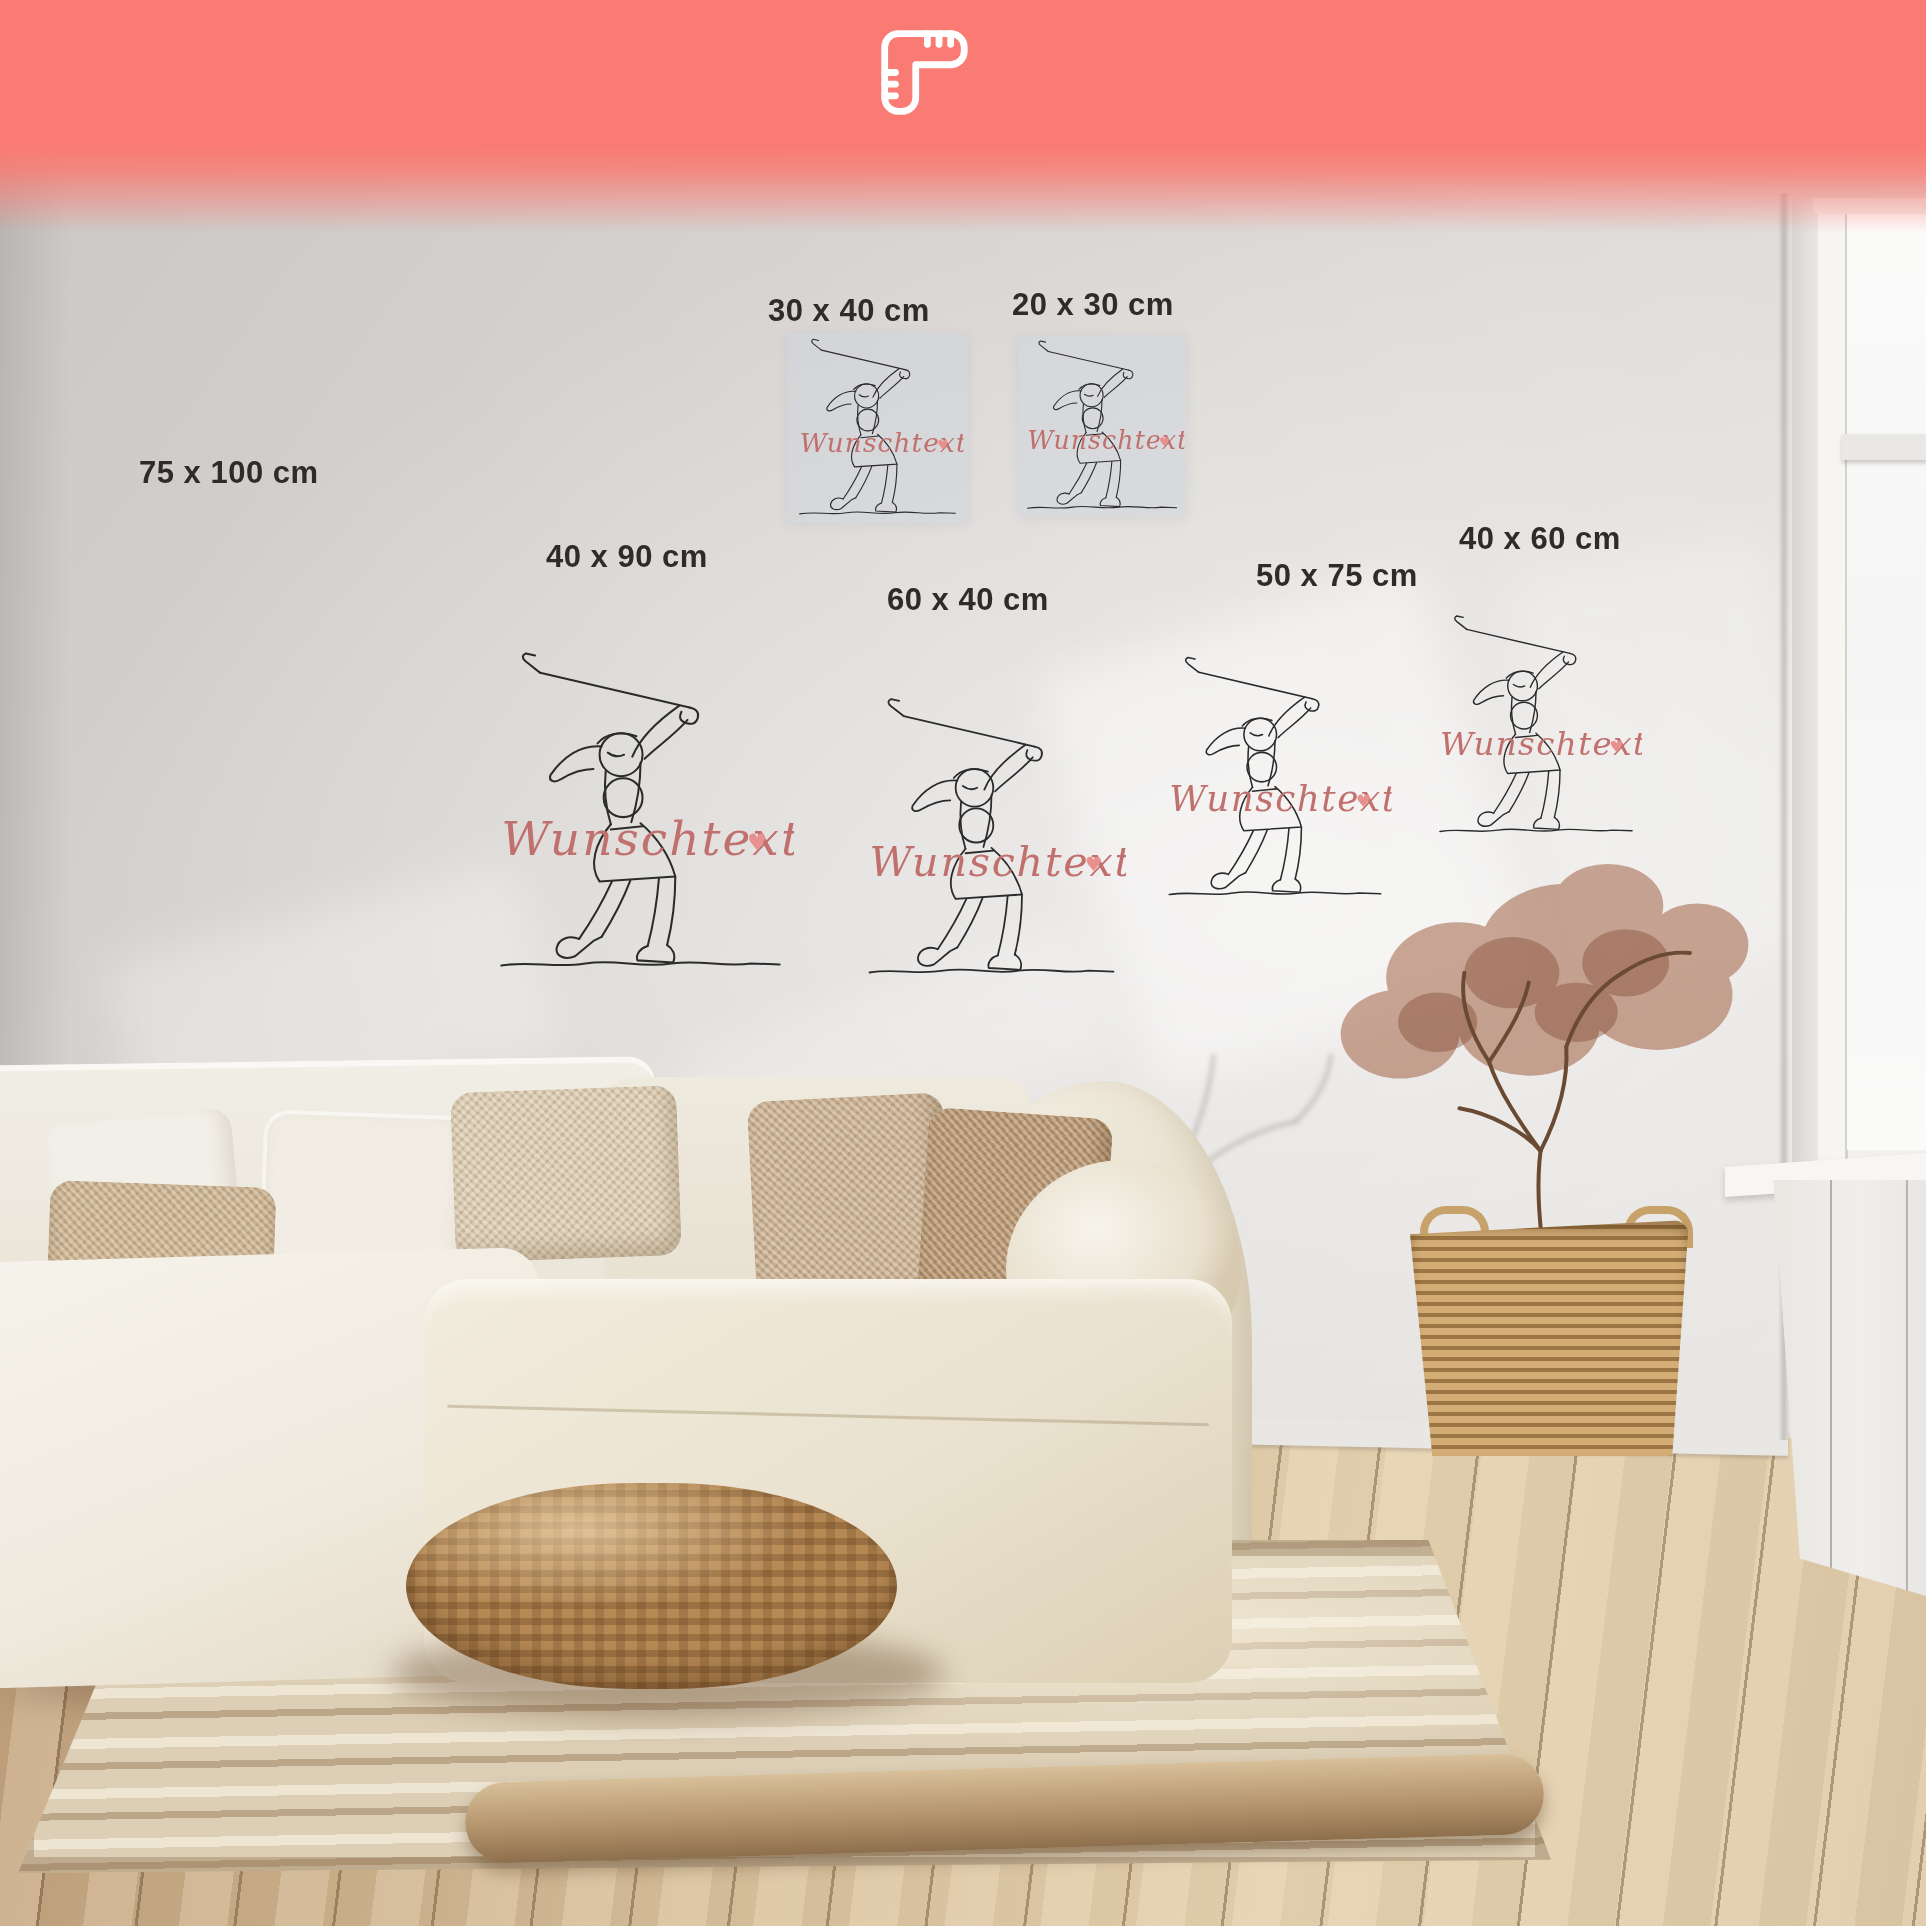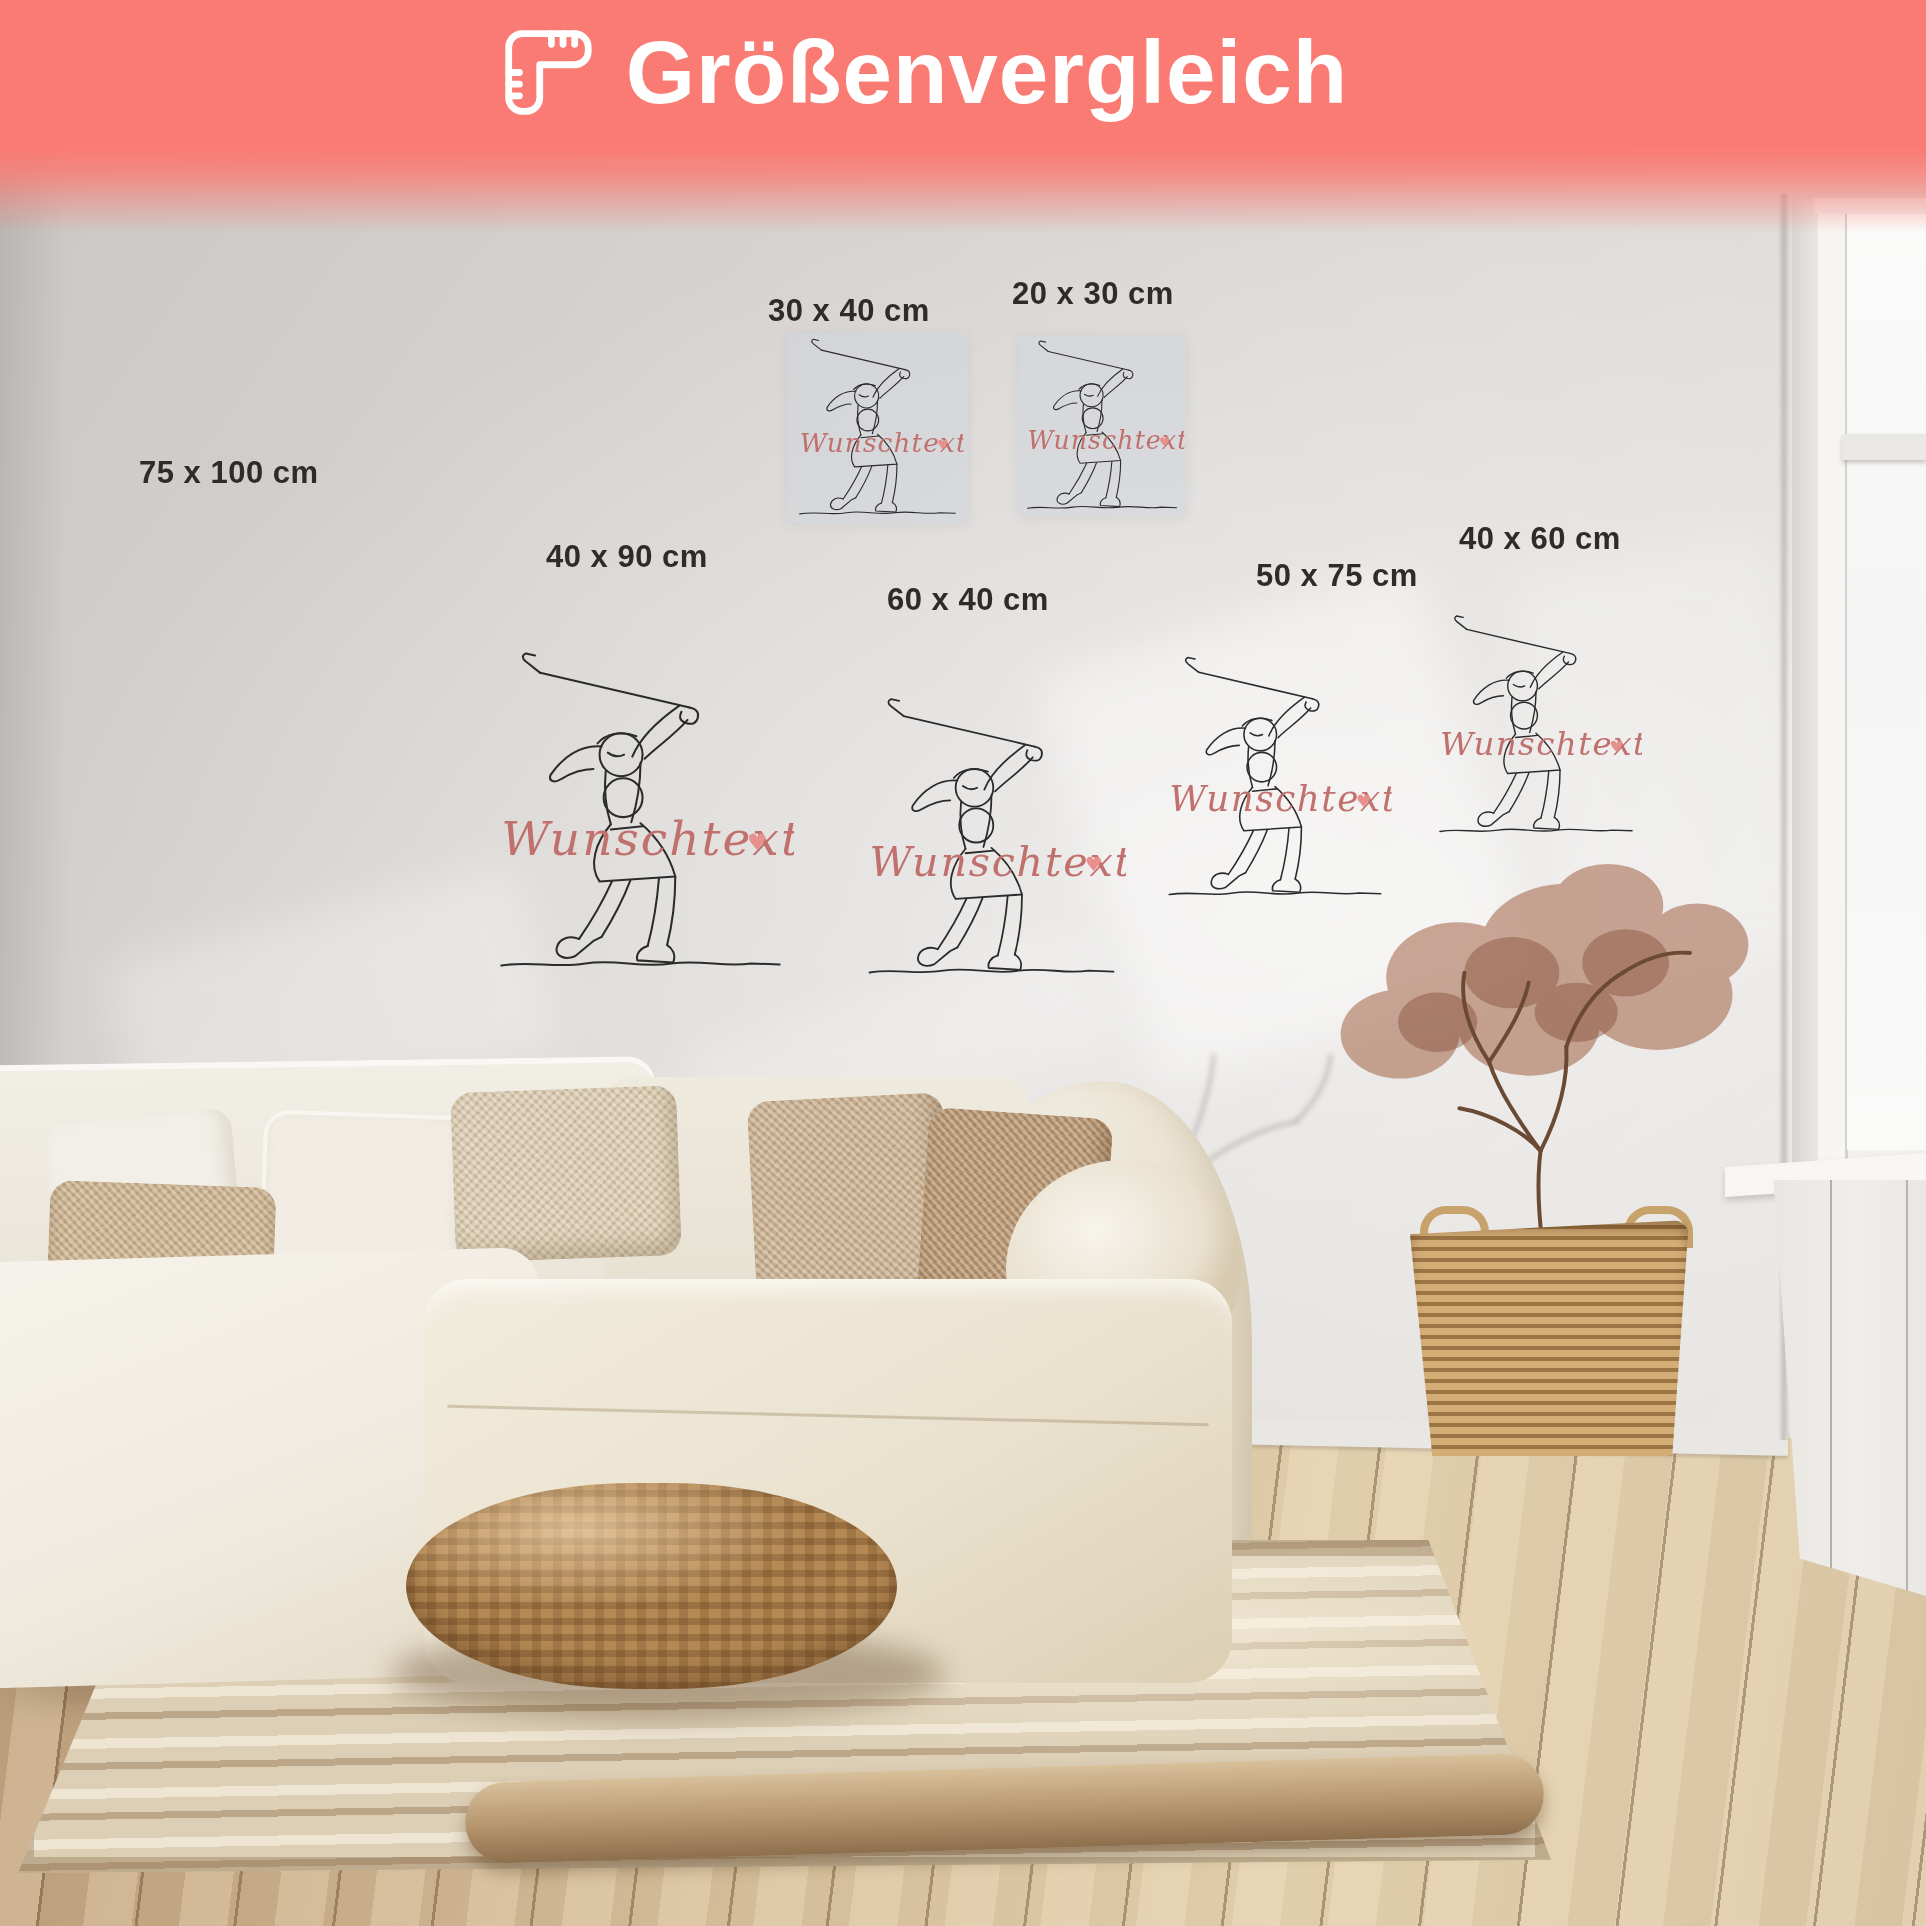--- a/index.html
+++ b/index.html
@@ -212,21 +212,21 @@
   </div>
 
   <div class="abs floor"></div>
   <div class="abs baseboard"></div>
 
   <div class="abs sill z5"></div>
   <div class="abs sideboard z5"></div>
 
   <div class="size-label z6" style="left:139px;top:455px">75 x 100 cm</div>
   <div class="size-label z6" style="left:768px;top:293px">30 x 40 cm</div>
-  <div class="size-label z6" style="left:1012px;top:276px">20 x 30 cm</div>
+  <div class="size-label z6" style="left:1012px;top:287px">20 x 30 cm</div>
   <div class="size-label z6" style="left:546px;top:539px">40 x 90 cm</div>
   <div class="size-label z6" style="left:887px;top:582px">60 x 40 cm</div>
   <div class="size-label z6" style="left:1256px;top:558px">50 x 75 cm</div>
   <div class="size-label z6" style="left:1459px;top:521px">40 x 60 cm</div>
 
   <div class="abs poster-panel z5" style="left:787px;top:333px;width:181px;height:190px">
     <svg class="golfer-svg" viewBox="0 0 300 332" preserveAspectRatio="xMidYMid meet">
         <use href="#golfer-art"></use>
       </svg>
   </div>
@@ -316,18 +316,17 @@
         <g fill="none" stroke="#ffffff" stroke-width="7" stroke-linecap="round" stroke-linejoin="round">
           <path d="M10,24 a14,14 0 0 1 14,-14 L78,10 a14,14 0 0 1 14,14 v4 a14,14 0 0 1 -14,14 L42,42 v34 a14,14 0 0 1 -14,14 h-4 a14,14 0 0 1 -14,-14 z"></path>
           <path d="M10,50 h11"></path>
             <path d="M10,62 h11"></path>
             <path d="M10,74 h11"></path>
           <path d="M54,10 v11"></path>
             <path d="M66,10 v11"></path>
             <path d="M78,10 v11"></path>
         </g>
       </svg>
-      <div class="banner-title">Größenvergleich</div>
     </div>
   </div>
 
 </div>
 
 
 </body></html>

